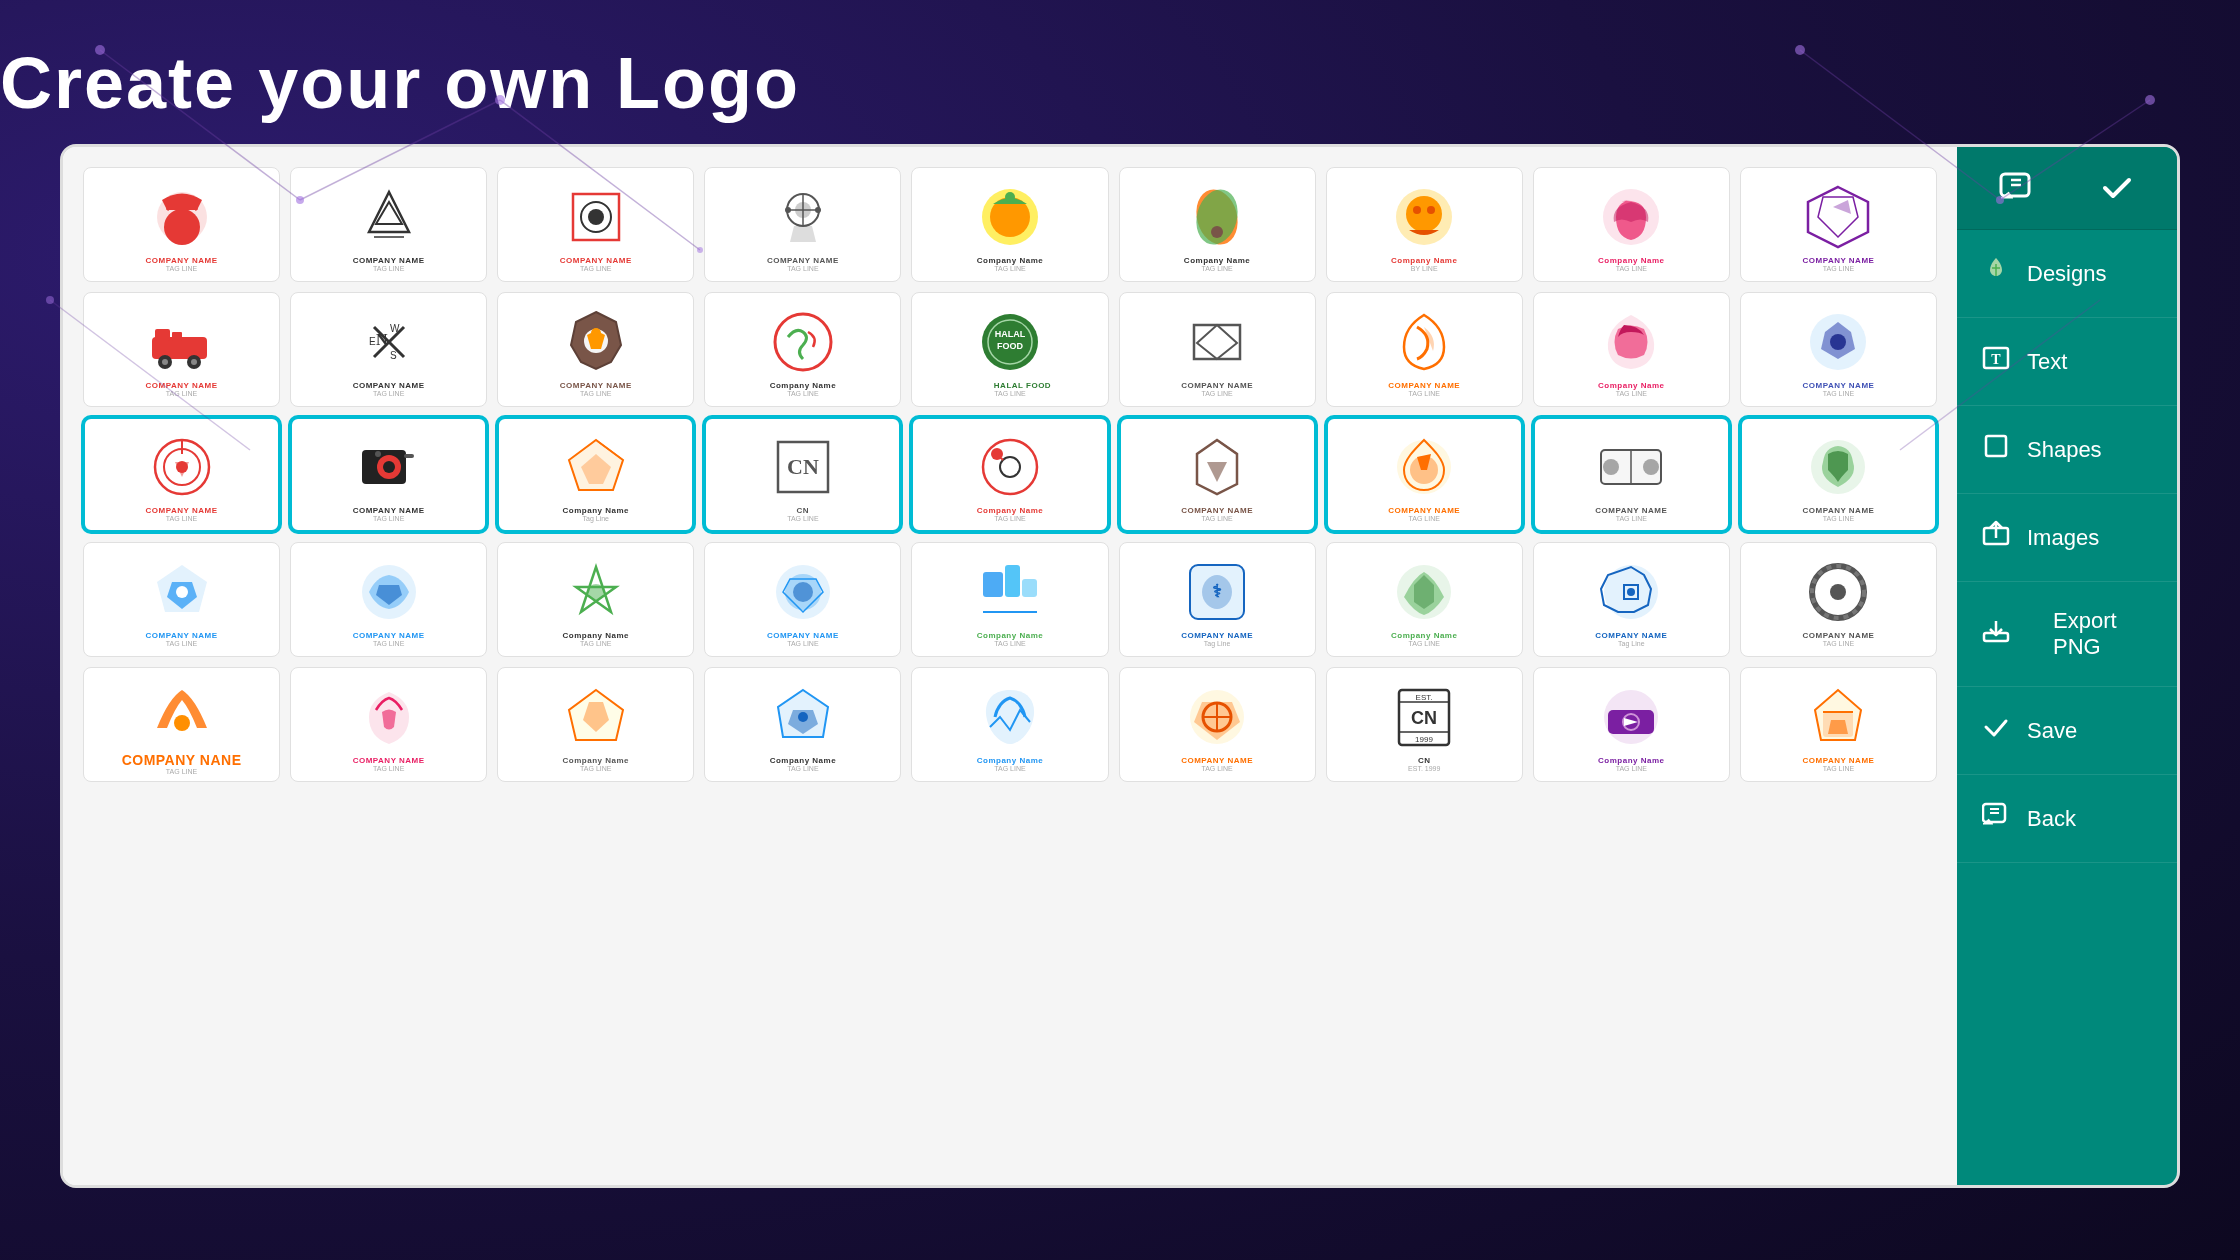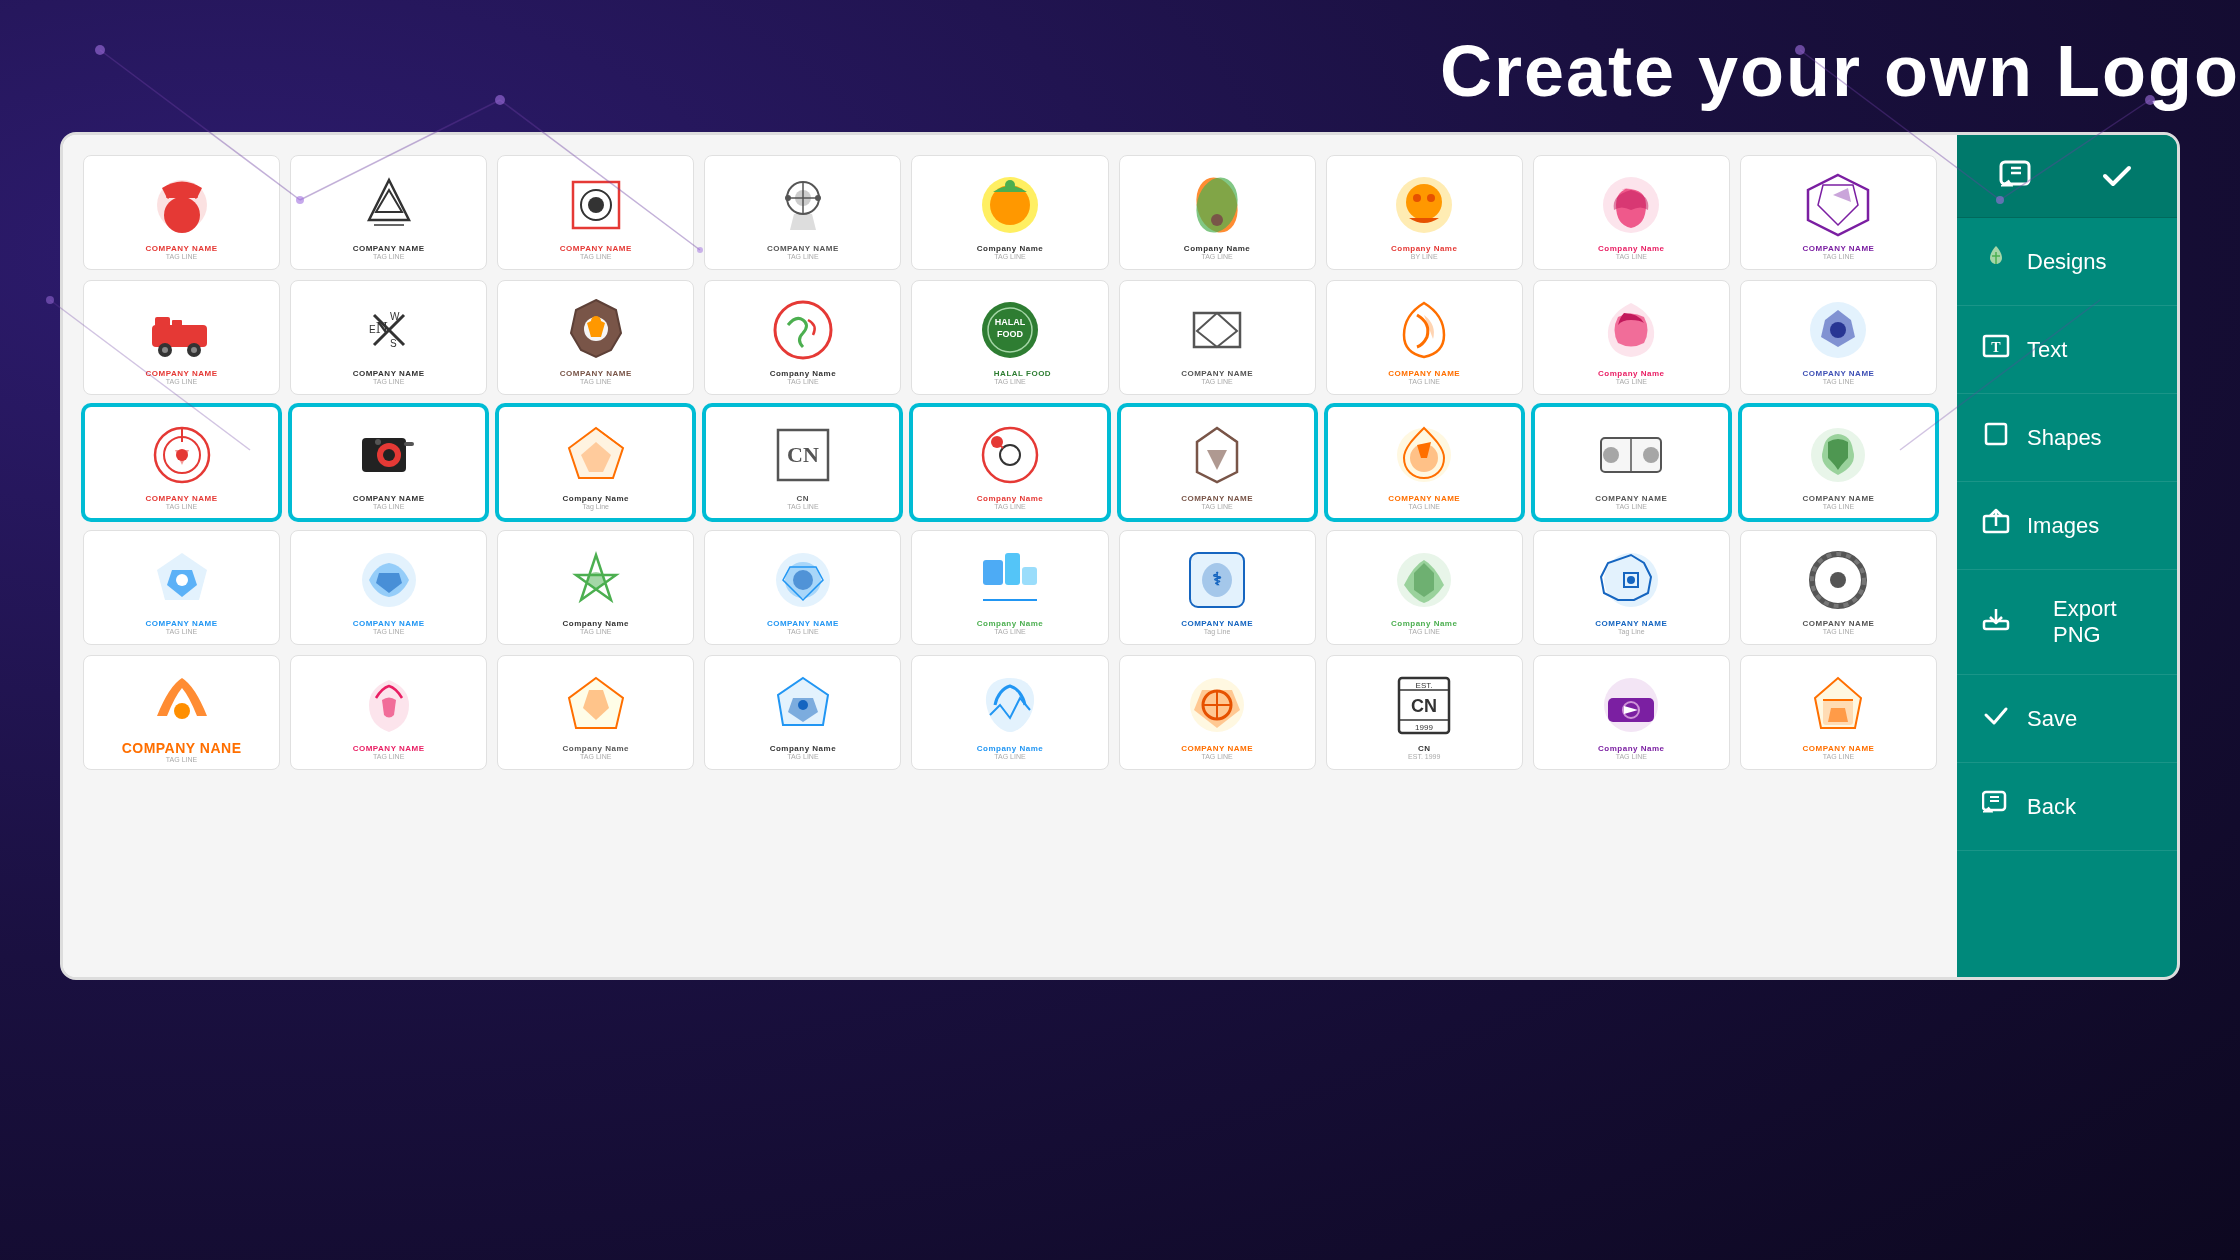--- a/index.html
+++ b/index.html
@@ -11,36 +11,36 @@
       font-family: Arial, sans-serif;
       overflow: hidden;
       position: relative;
     }
     .bg-network {
       position: absolute;
       top: 0; left: 0; right: 0; bottom: 0;
       pointer-events: none;
     }
     .page-title {
-      text-align: right;
+      text-align: left;
       font-size: 72px;
       font-weight: bold;
       color: white;
-      padding-top: 30px;
+      padding-top: 42px;
       padding-bottom: 20px;
       letter-spacing: 2px;
     }
     .main-container {
       display: flex;
       margin: 0 60px;
       background: white;
       border-radius: 16px;
       border: 3px solid #ddd;
       overflow: hidden;
-      height: 848px;
+      height: 1044px;
     }
     .logo-grid-area {
       flex: 1;
       overflow-y: auto;
       padding: 20px;
       background: #f5f5f5;
     }
     .logo-grid {
       display: grid;
       grid-template-columns: repeat(9, 1fr);

